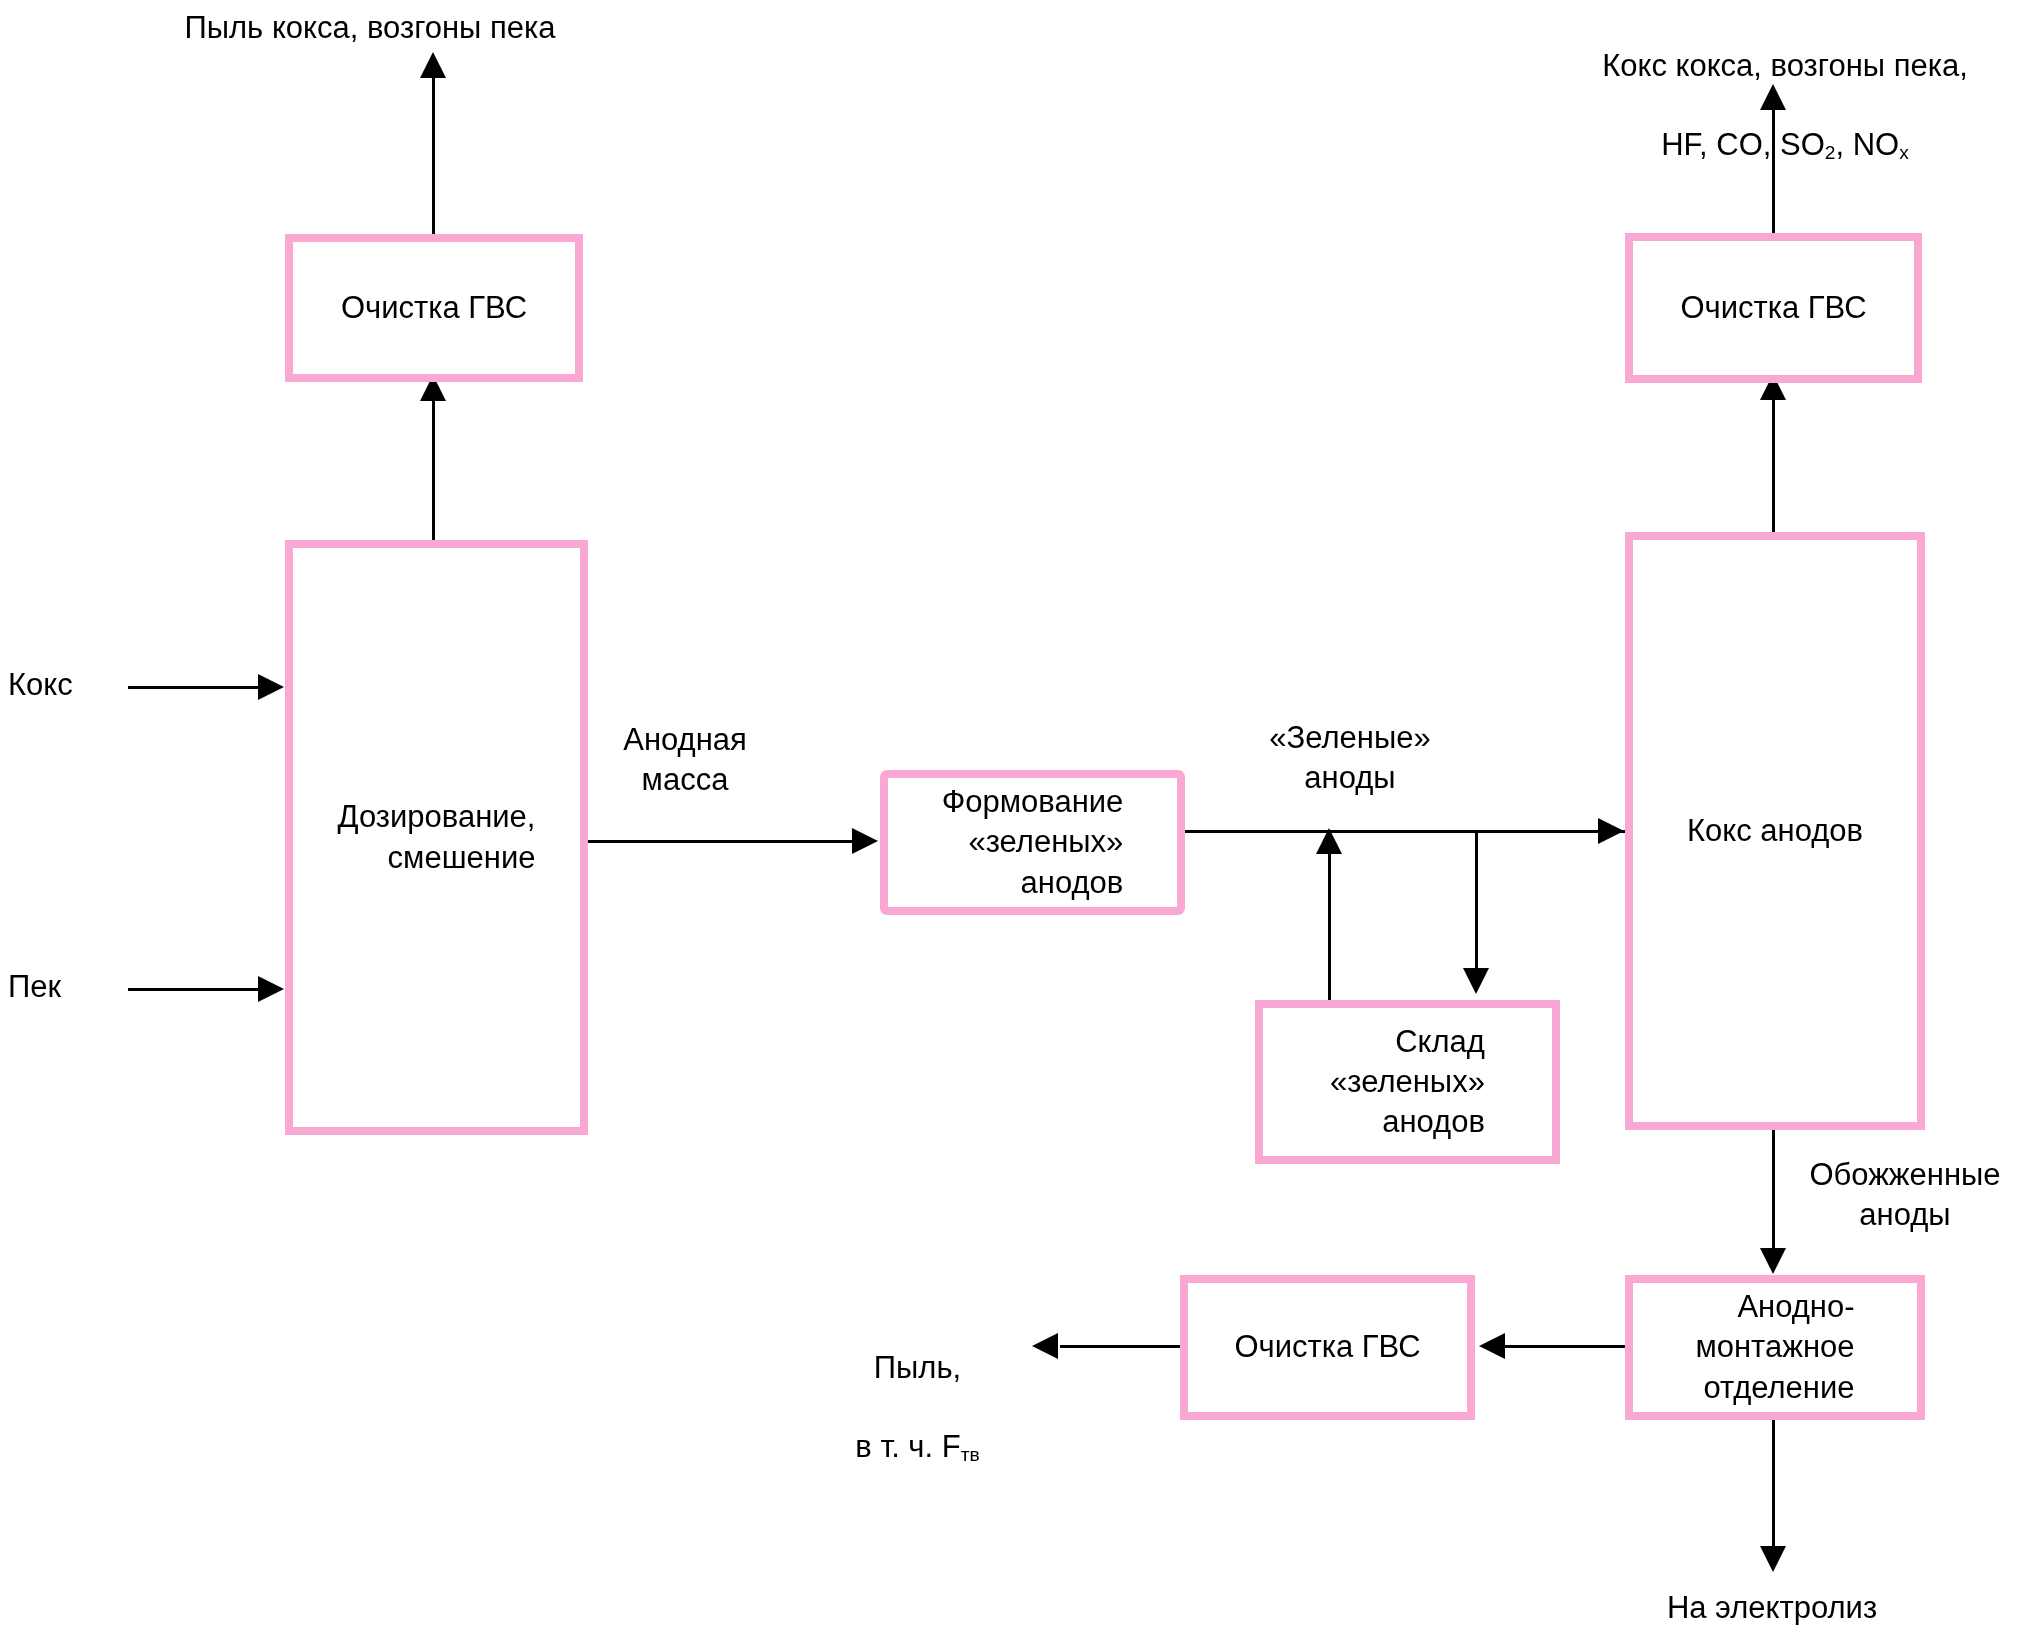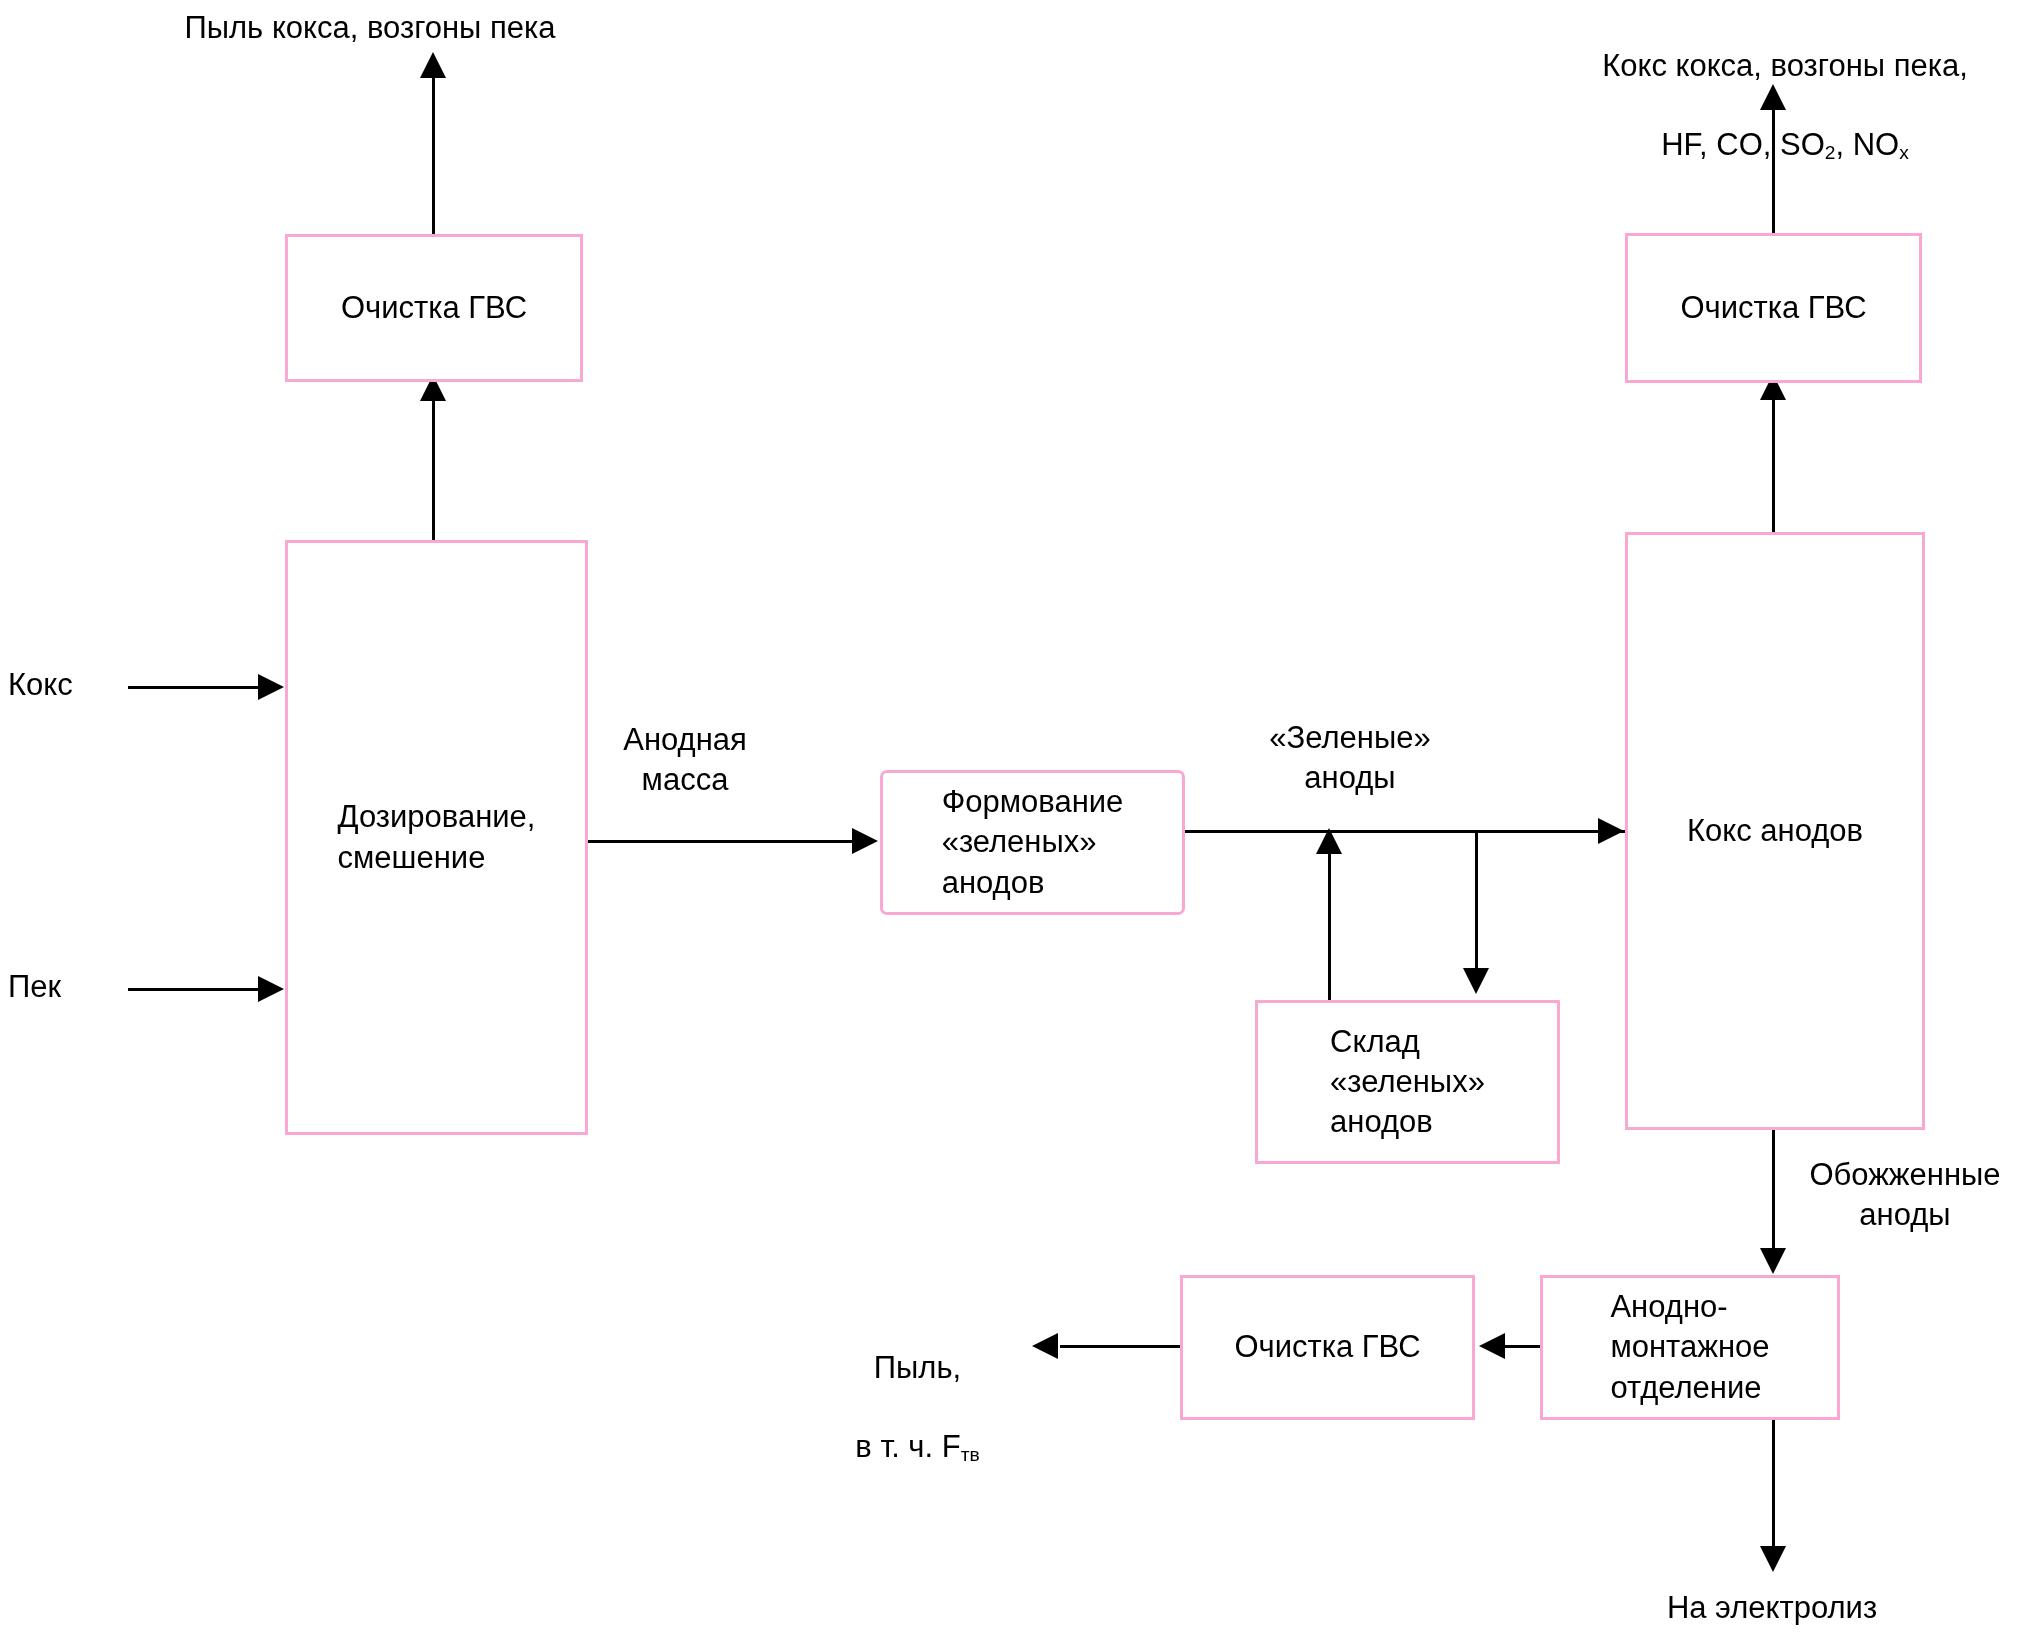--- a/index.html
+++ b/index.html
@@ -7,26 +7,26 @@
     position:relative;
     width:2018px;
     height:1642px;
     background:#ffffff;
     font-family:"Liberation Sans","DejaVu Sans",sans-serif;
     color:#000000;
     overflow:hidden;
   }
   .box{
     position:absolute;
-    border:3px solid #f9a8d4;
+    border:8px solid #f9a8d4;
     background:#ffffff;
     display:flex;
     align-items:center;
     justify-content:center;
-    text-align:left;
+    text-align:right;
     box-sizing:border-box;
     font-size:31px;
     line-height:1.30;
     padding:4px 8px;
     white-space:pre-line;
     z-index:3;
   }
   .lbl{
     position:absolute;
     font-size:31px;
@@ -127,21 +127,21 @@
   <div class="ln vln" style="left:1772px; top:388px; height:145px;"></div>
   <div class="arw arw-up" style="left:1760px; top:374px;"></div>
 
   <div class="box" style="left:1625px; top:532px; width:300px; height:598px;">Кокс анодов</div>
 
   <div class="lbl" style="left:1790px; top:1155px; width:230px;">Обожженные
 аноды</div>
   <div class="ln vln" style="left:1772px; top:1130px; height:120px;"></div>
   <div class="arw arw-down" style="left:1760px; top:1248px;"></div>
 
-  <div class="box" style="left:1540px; top:1275px; width:300px; height:145px;">Анодно-
+  <div class="box" style="left:1625px; top:1275px; width:300px; height:145px;">Анодно-
 монтажное
 отделение</div>
 
   <div class="ln hln" style="left:1505px; top:1345px; width:122px;"></div>
   <div class="arw arw-left" style="left:1479px; top:1333px;"></div>
 
   <div class="box" style="left:1180px; top:1275px; width:295px; height:145px;">Очистка ГВС</div>
 
   <div class="ln hln" style="left:1060px; top:1345px; width:122px;"></div>
   <div class="arw arw-left" style="left:1032px; top:1333px;"></div>

